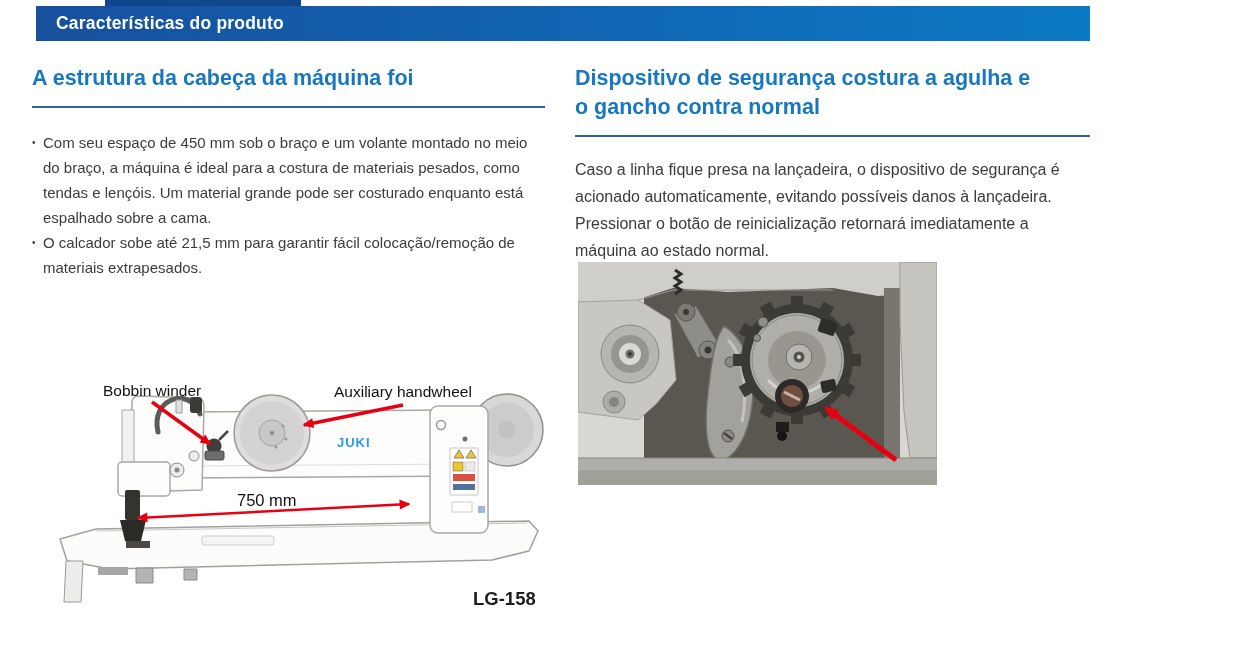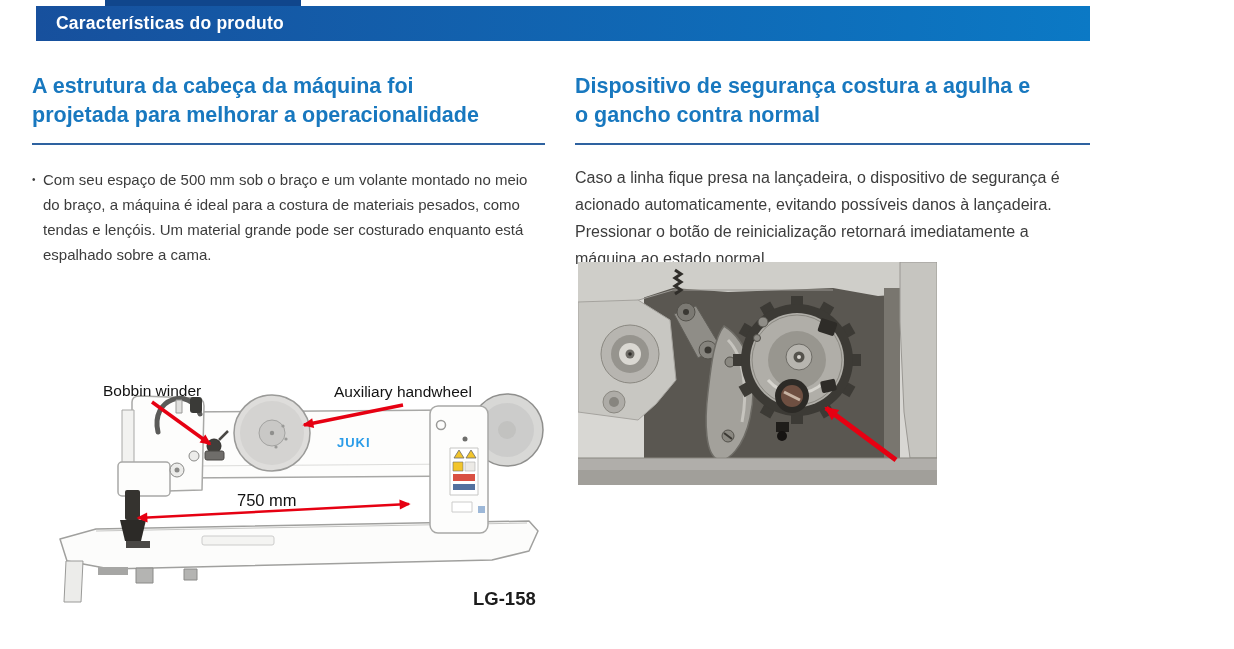--- a/index.html
+++ b/index.html
@@ -9,21 +9,21 @@
   }
   
   .banner-tab { position:absolute; left:105px; top:0; width:196px; height:7px; background:#10468c; }
   .banner {
     position:absolute; left:36px; top:6px; width:1054px; height:35px;
     background:linear-gradient(90deg,#17509d 0%, #0b79c5 100%);
     color:#ffffff; font-size:17.5px; font-weight:bold; letter-spacing:.2px;
     display:flex; align-items:center; padding-left:20px; box-sizing:border-box;
   }
   
-  .col { position:absolute; top:72px; }
+  .col { position:absolute; top:64px; }
   .col-left  { left:32px;  width:513px; }
   .col-right { left:575px; width:515px; }
   .heading { margin:0; color:#1878bf; font-size:21.5px; line-height:29px; font-weight:bold; }
   .rule { border:none; border-top:2px solid #2e62a0; margin:13px 0 0 0; }
   .bullets { list-style:none; margin:22px 0 0 0; padding:0; font-size:15px; line-height:25px; color:#3c3c3c; }
   .bullets li { position:relative; padding-left:11px; }
   .bullets li::before { content:"•"; position:absolute; left:0; top:0; font-size:10px; line-height:25px; color:#3c3c3c; }
   .paragraph { margin:19px 0 0 0; font-size:16px; line-height:27px; color:#3c3c3c; }
   
   .figure-left  { position:absolute; left:40px;  top:378px; }
@@ -36,25 +36,25 @@
 <div id="screen">
 
   <div class="banner-tab"></div>
   <div class="banner">
     <span>Características do produto</span>
   </div>
 
   <div class="col col-left">
     <h2 class="heading">
       <span style="display:block">A estrutura da cabeça da máquina foi</span>
-      <span style="display:block">projetada para melhorar a operacionalidade</span>
     </h2>
     <hr class="rule">
     <ul class="bullets">
-      <li>Com seu espaço de 500 mm sob o braço e um volante montado no meio do braço, a máquina é ideal para a costura de materiais pesados, como tendas e lençóis. Um material grande pode ser costurado enquanto está espalhado sobre a cama.</li>
+      <li>Com seu espaço de 450 mm sob o braço e um volante montado no meio do braço, a máquina é ideal para a costura de materiais pesados, como tendas e lençóis. Um material grande pode ser costurado enquanto está espalhado sobre a cama.</li>
+      <li>O calcador sobe até 21,5 mm para garantir fácil colocação/remoção de materiais extrapesados.</li>
     </ul>
   </div>
 
   <div class="col col-right">
     <h2 class="heading">
       <span style="display:block">Dispositivo de segurança costura a agulha e</span>
       <span style="display:block">o gancho contra normal</span>
     </h2>
     <hr class="rule">
     <p class="paragraph">Caso a linha fique presa na lançadeira, o dispositivo de segurança é acionado automaticamente, evitando possíveis danos à lançadeira. Pressionar o botão de reinicialização retornará imediatamente a máquina ao estado normal.</p>

